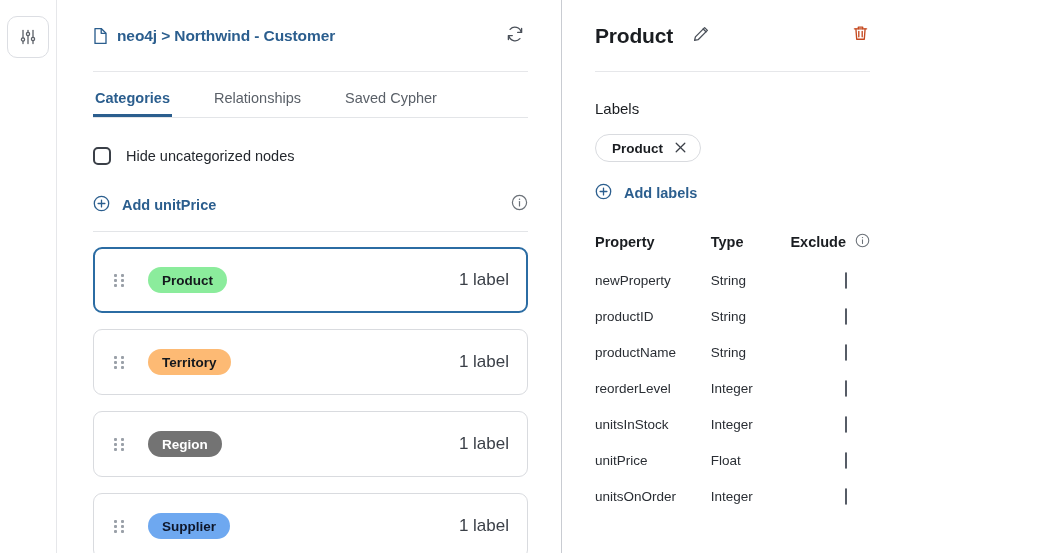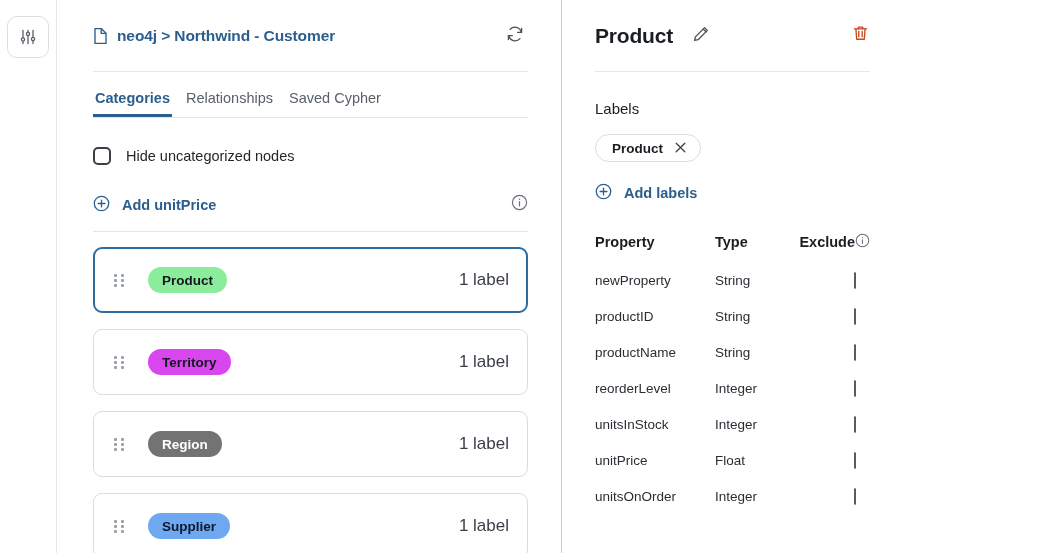--- a/index.html
+++ b/index.html
@@ -79,21 +79,21 @@
   .icon-btn {
     width: 26px; height: 26px;
     display: flex; align-items: center; justify-content: center;
     cursor: pointer;
     background: none; border: none; padding: 0;
   }
 
   
   .tabs {
     display: flex;
-    gap: 12px;
+    gap: 40px;
     border-bottom: 1px solid #e3e5e8;
     margin-top: 18px;
   }
   .tab {
     font-size: 14.5px;
     color: #5a6068;
     padding: 0 2px 11px 2px;
     cursor: pointer;
     white-space: nowrap;
   }
@@ -259,21 +259,21 @@
   .prop-table th {
     text-align: left;
     font-size: 14.5px;
     font-weight: bold;
     color: #1a1d21;
     padding: 0 0 11px 0;
   }
   .prop-table th.c-prop { width: 185px; }
   .prop-table th.c-type { width: 155px; }
   .prop-table th.c-exc  { width: auto; }
-  .th-exc-inner { display: inline-flex; align-items: center; }
+  .th-exc-inner { display: inline-flex; align-items: center; gap: 9px; }
   .prop-table td {
     font-size: 13.5px;
     color: #2a2e34;
     padding: 10.5px 0;
     vertical-align: middle;
   }
   .prop-table td.exc-cell { padding-left: 55px; }
 
   svg { overflow: visible; }
 </style>
@@ -377,21 +377,21 @@
 
         <div class="cat-card">
           <span class="grip">
             <i></i>
               <i></i>
               <i></i>
               <i></i>
               <i></i>
               <i></i>
           </span>
-          <span class="chip" style="background:#d946ef;color:#14181d;">Territory</span>
+          <span class="chip" style="background:#fdba74;color:#14181d;">Territory</span>
           <span class="count">1 label</span>
         </div>
 
         <div class="cat-card">
           <span class="grip">
             <i></i>
               <i></i>
               <i></i>
               <i></i>
               <i></i>

